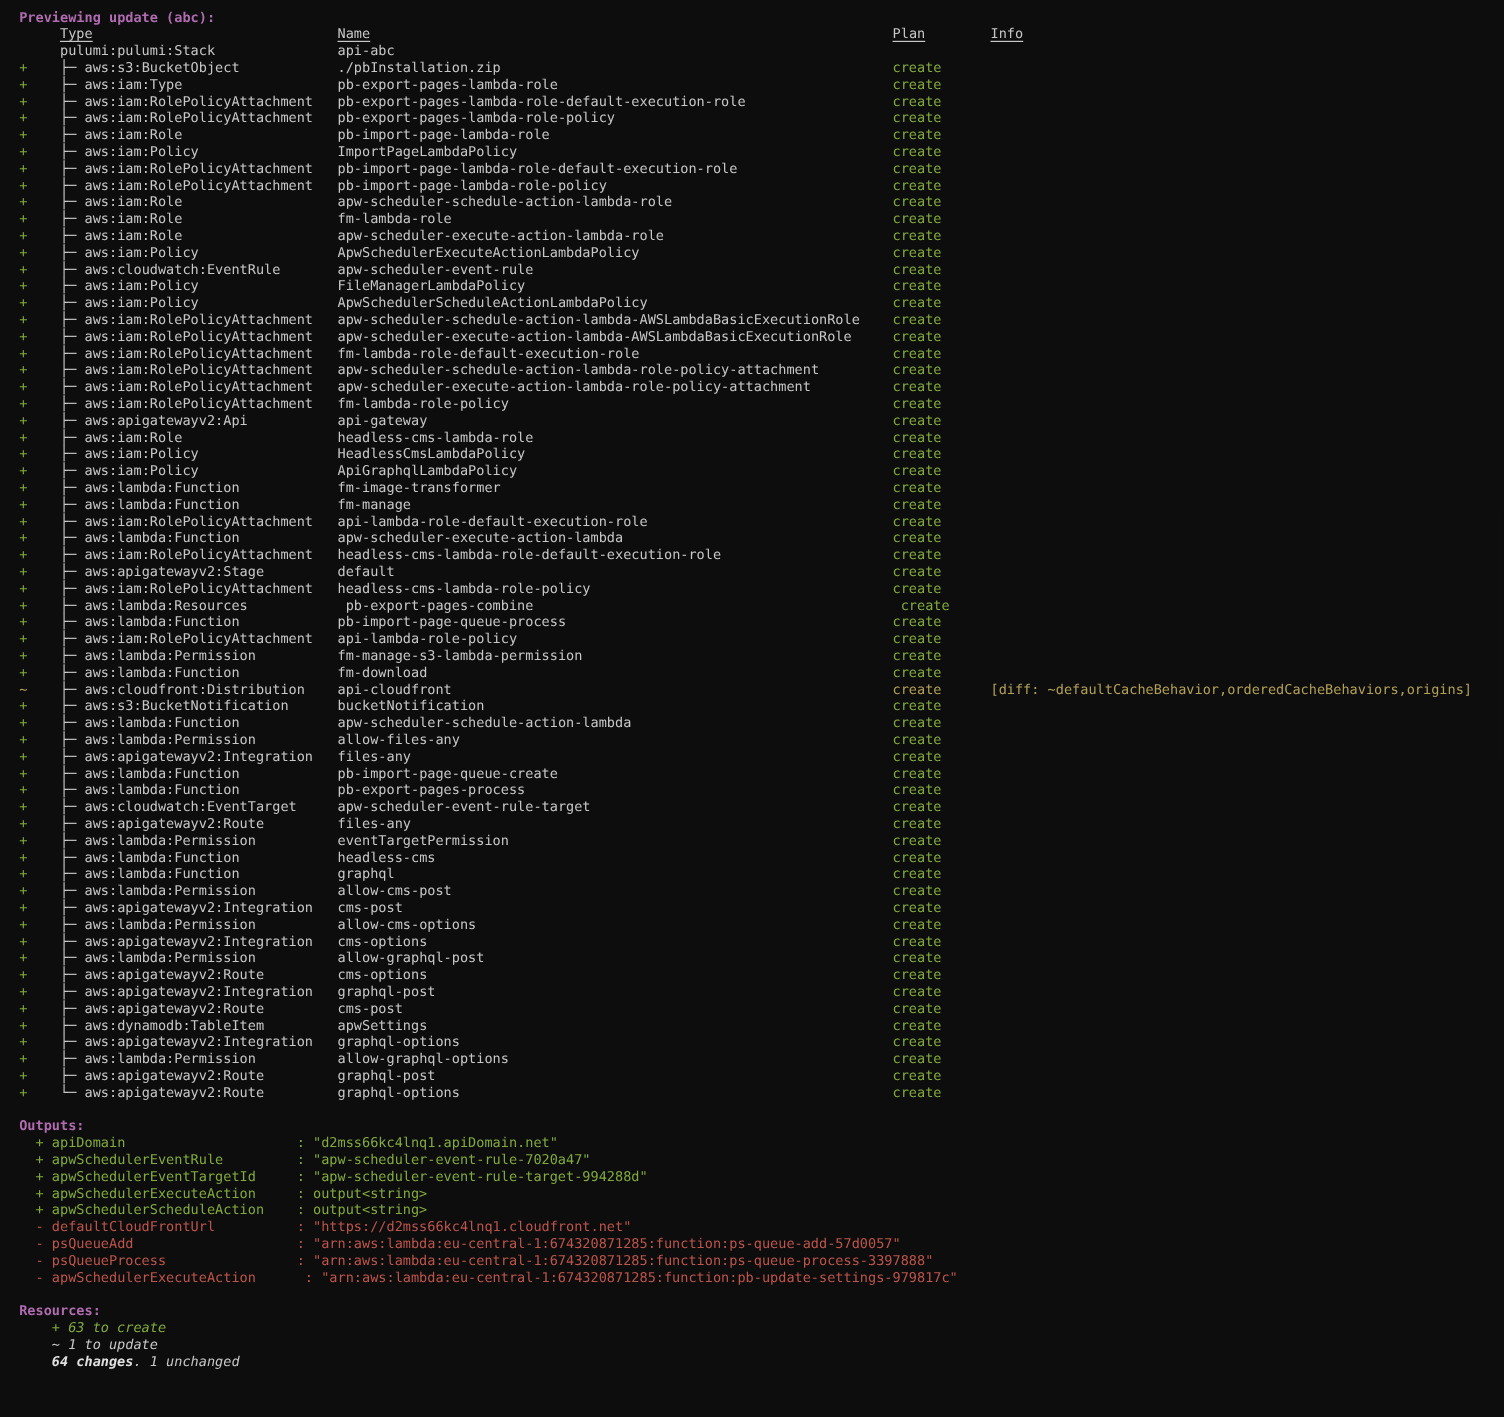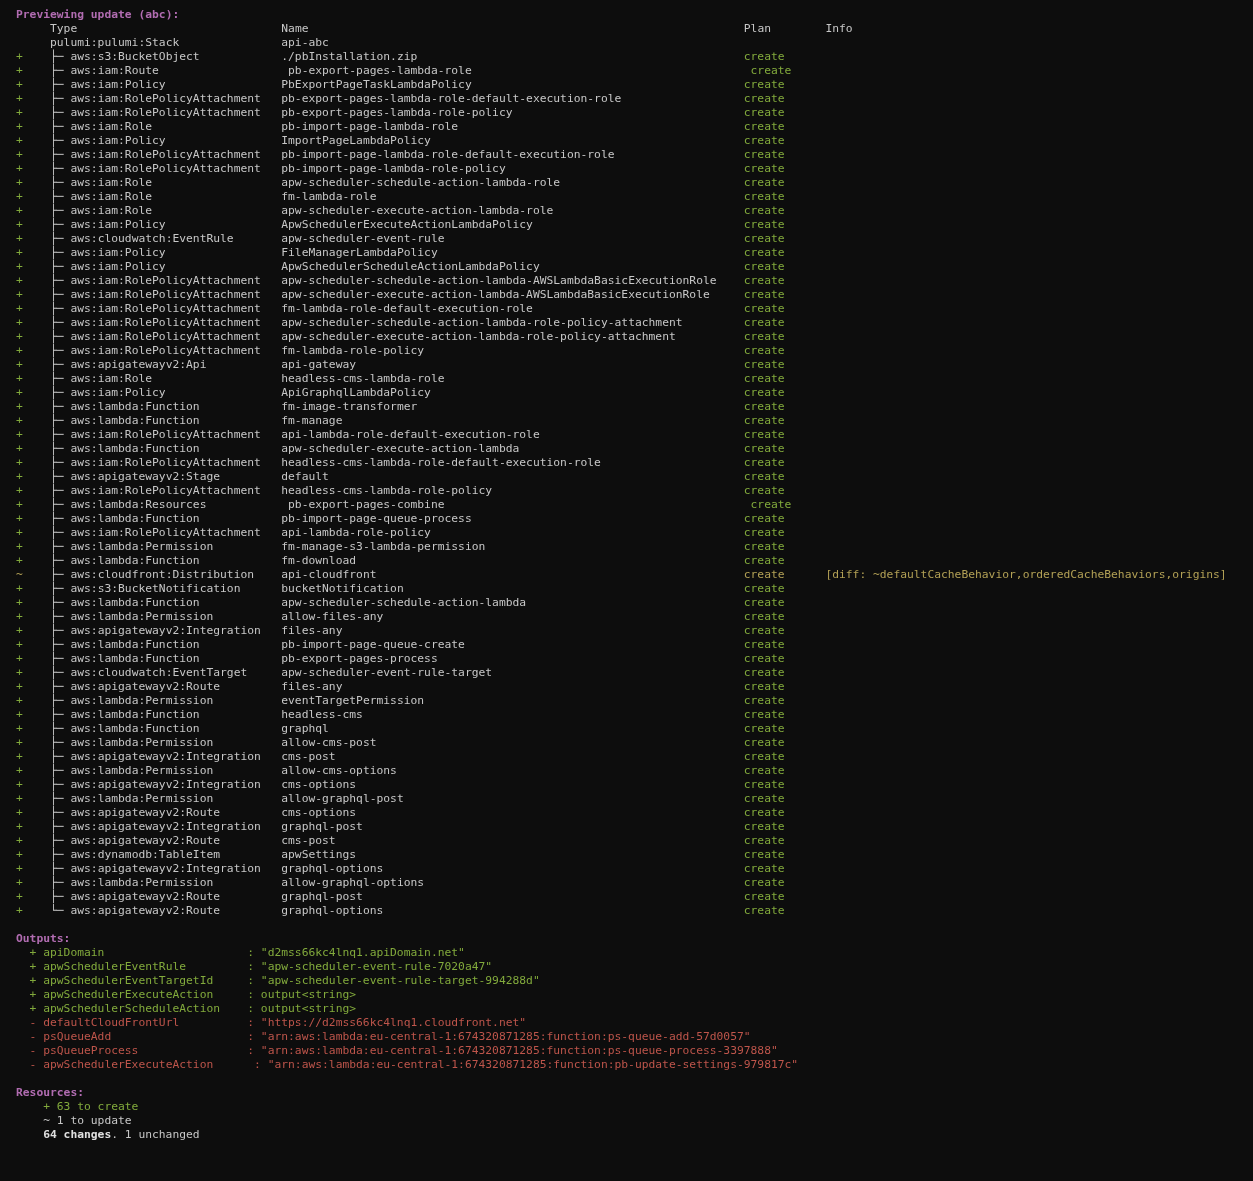--- a/index.html
+++ b/index.html
@@ -18,36 +18,35 @@
     color:var(--fg);
   }
   .line{white-space:pre;height:14px;}
   .fg{color:var(--fg);}
   .green{color:var(--green);}
   .yellow{color:var(--yellow);}
   .red{color:var(--red);}
   .magenta{color:var(--magenta);text-align:right;}
   .bright{color:var(--bright);}
   .bold{font-weight:bold;}
-  .u{text-underline-offset:2px;}
-  .indent4{padding-left:27.2px;}
+  .u{text-decoration:underline;text-underline-offset:2px;}
+  .indent4{padding-left:27.2px;font-style:italic;}
 </style>
 </head>
 <body>
 
 <div class="terminal">
 
   <div class="line"><span class="magenta bold">Previewing update (abc):</span></div>
 
   <div id="preview-table">
       <div class="line"><span class="fg">     </span><span class="fg u">Type</span><span class="fg">                              </span><span class="fg u">Name</span><span class="fg">                                                                </span><span class="fg u">Plan</span><span class="fg">        </span><span class="fg u">Info</span></div>
       <div class="line"><span class="fg">     pulumi:pulumi:Stack               api-abc</span></div>
       <div class="line"><span class="green">+</span><span class="fg">    ├─ aws:s3:BucketObject            ./pbInstallation.zip                                                </span><span class="green">create      </span></div>
-      <div class="line"><span class="green">+</span><span class="fg">    ├─ aws:iam:Route                   pb-export-pages-lambda-role                                         </span><span class="green">create      </span></div>
-      <div class="line"><span class="green">+</span><span class="fg">    ├─ aws:iam:Policy                 PbExportPageTaskLambdaPolicy                                        </span><span class="green">create      </span></div>
+      <div class="line"><span class="green">+</span><span class="fg">    ├─ aws:iam:Type                   pb-export-pages-lambda-role                                         </span><span class="green">create      </span></div>
       <div class="line"><span class="green">+</span><span class="fg">    ├─ aws:iam:RolePolicyAttachment   pb-export-pages-lambda-role-default-execution-role                  </span><span class="green">create      </span></div>
       <div class="line"><span class="green">+</span><span class="fg">    ├─ aws:iam:RolePolicyAttachment   pb-export-pages-lambda-role-policy                                  </span><span class="green">create      </span></div>
       <div class="line"><span class="green">+</span><span class="fg">    ├─ aws:iam:Role                   pb-import-page-lambda-role                                          </span><span class="green">create      </span></div>
       <div class="line"><span class="green">+</span><span class="fg">    ├─ aws:iam:Policy                 ImportPageLambdaPolicy                                              </span><span class="green">create      </span></div>
       <div class="line"><span class="green">+</span><span class="fg">    ├─ aws:iam:RolePolicyAttachment   pb-import-page-lambda-role-default-execution-role                   </span><span class="green">create      </span></div>
       <div class="line"><span class="green">+</span><span class="fg">    ├─ aws:iam:RolePolicyAttachment   pb-import-page-lambda-role-policy                                   </span><span class="green">create      </span></div>
       <div class="line"><span class="green">+</span><span class="fg">    ├─ aws:iam:Role                   apw-scheduler-schedule-action-lambda-role                           </span><span class="green">create      </span></div>
       <div class="line"><span class="green">+</span><span class="fg">    ├─ aws:iam:Role                   fm-lambda-role                                                      </span><span class="green">create      </span></div>
       <div class="line"><span class="green">+</span><span class="fg">    ├─ aws:iam:Role                   apw-scheduler-execute-action-lambda-role                            </span><span class="green">create      </span></div>
       <div class="line"><span class="green">+</span><span class="fg">    ├─ aws:iam:Policy                 ApwSchedulerExecuteActionLambdaPolicy                               </span><span class="green">create      </span></div>
@@ -55,20 +54,21 @@
       <div class="line"><span class="green">+</span><span class="fg">    ├─ aws:iam:Policy                 FileManagerLambdaPolicy                                             </span><span class="green">create      </span></div>
       <div class="line"><span class="green">+</span><span class="fg">    ├─ aws:iam:Policy                 ApwSchedulerScheduleActionLambdaPolicy                              </span><span class="green">create      </span></div>
       <div class="line"><span class="green">+</span><span class="fg">    ├─ aws:iam:RolePolicyAttachment   apw-scheduler-schedule-action-lambda-AWSLambdaBasicExecutionRole    </span><span class="green">create      </span></div>
       <div class="line"><span class="green">+</span><span class="fg">    ├─ aws:iam:RolePolicyAttachment   apw-scheduler-execute-action-lambda-AWSLambdaBasicExecutionRole     </span><span class="green">create      </span></div>
       <div class="line"><span class="green">+</span><span class="fg">    ├─ aws:iam:RolePolicyAttachment   fm-lambda-role-default-execution-role                               </span><span class="green">create      </span></div>
       <div class="line"><span class="green">+</span><span class="fg">    ├─ aws:iam:RolePolicyAttachment   apw-scheduler-schedule-action-lambda-role-policy-attachment         </span><span class="green">create      </span></div>
       <div class="line"><span class="green">+</span><span class="fg">    ├─ aws:iam:RolePolicyAttachment   apw-scheduler-execute-action-lambda-role-policy-attachment          </span><span class="green">create      </span></div>
       <div class="line"><span class="green">+</span><span class="fg">    ├─ aws:iam:RolePolicyAttachment   fm-lambda-role-policy                                               </span><span class="green">create      </span></div>
       <div class="line"><span class="green">+</span><span class="fg">    ├─ aws:apigatewayv2:Api           api-gateway                                                         </span><span class="green">create      </span></div>
       <div class="line"><span class="green">+</span><span class="fg">    ├─ aws:iam:Role                   headless-cms-lambda-role                                            </span><span class="green">create      </span></div>
+      <div class="line"><span class="green">+</span><span class="fg">    ├─ aws:iam:Policy                 HeadlessCmsLambdaPolicy                                             </span><span class="green">create      </span></div>
       <div class="line"><span class="green">+</span><span class="fg">    ├─ aws:iam:Policy                 ApiGraphqlLambdaPolicy                                              </span><span class="green">create      </span></div>
       <div class="line"><span class="green">+</span><span class="fg">    ├─ aws:lambda:Function            fm-image-transformer                                                </span><span class="green">create      </span></div>
       <div class="line"><span class="green">+</span><span class="fg">    ├─ aws:lambda:Function            fm-manage                                                           </span><span class="green">create      </span></div>
       <div class="line"><span class="green">+</span><span class="fg">    ├─ aws:iam:RolePolicyAttachment   api-lambda-role-default-execution-role                              </span><span class="green">create      </span></div>
       <div class="line"><span class="green">+</span><span class="fg">    ├─ aws:lambda:Function            apw-scheduler-execute-action-lambda                                 </span><span class="green">create      </span></div>
       <div class="line"><span class="green">+</span><span class="fg">    ├─ aws:iam:RolePolicyAttachment   headless-cms-lambda-role-default-execution-role                     </span><span class="green">create      </span></div>
       <div class="line"><span class="green">+</span><span class="fg">    ├─ aws:apigatewayv2:Stage         default                                                             </span><span class="green">create      </span></div>
       <div class="line"><span class="green">+</span><span class="fg">    ├─ aws:iam:RolePolicyAttachment   headless-cms-lambda-role-policy                                     </span><span class="green">create      </span></div>
       <div class="line"><span class="green">+</span><span class="fg">    ├─ aws:lambda:Resources            pb-export-pages-combine                                             </span><span class="green">create      </span></div>
       <div class="line"><span class="green">+</span><span class="fg">    ├─ aws:lambda:Function            pb-import-page-queue-process                                        </span><span class="green">create      </span></div>

